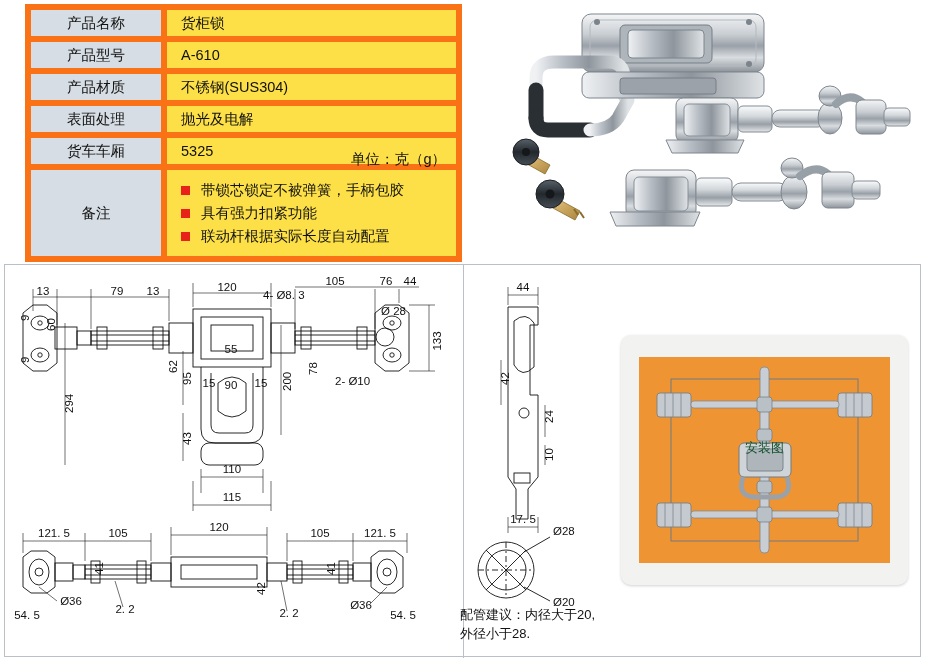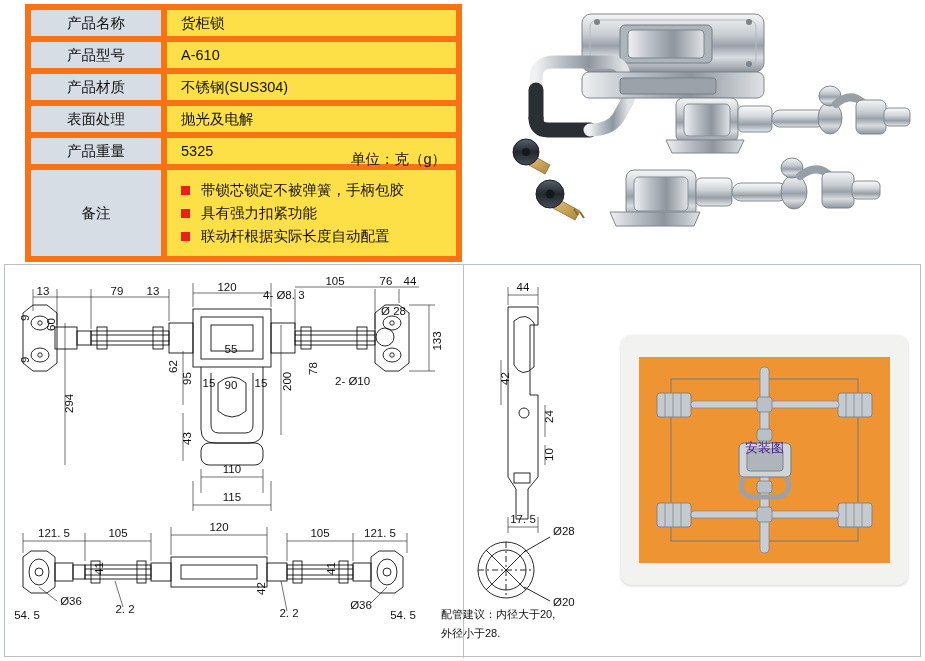--- a/index.html
+++ b/index.html
@@ -148,27 +148,27 @@
     height: 206px;
     background: #ef9433;
   }
   .install-label {
     position: absolute;
     left: 0;
     top: 82px;
     width: 251px;
     text-align: center;
     font-size: 13px;
-    color: #4c1d95;
+    color: #14532d;
   }
   .pipe-note {
     position: absolute;
-    left: 436px;
+    left: 455px;
     top: 340px;
-    font-size: 11px;
+    font-size: 13px;
     line-height: 19px;
     color: #111;
     white-space: nowrap;
   }
   .dim-txt {
     font-size: 11.5px;
     fill: #111;
     font-family: "Liberation Sans", sans-serif;
   }
 </style>
@@ -191,21 +191,21 @@
       </tr>
       <tr>
         <td class="label">产品材质</td>
         <td class="value">不锈钢(SUS304)</td>
       </tr>
       <tr>
         <td class="label">表面处理</td>
         <td class="value">抛光及电解</td>
       </tr>
       <tr class="weight-row">
-        <td class="label">产品重量</td>
+        <td class="label">货车车厢</td>
         <td class="value">
           <span>5325</span>
           <span class="unit">单位：克（g）</span>
         </td>
       </tr>
       <tr>
         <td class="label note-label">备注</td>
         <td class="value note-value">
           <ul class="note-list">
             <li>

